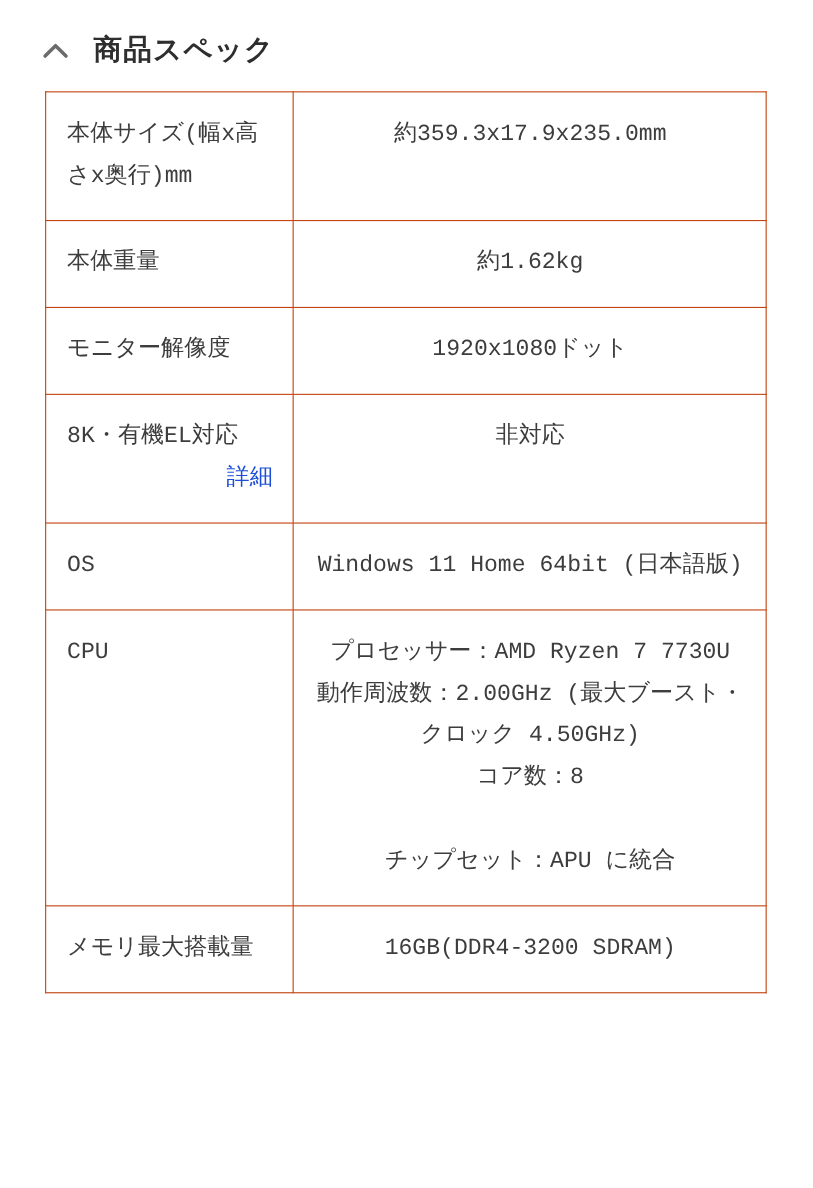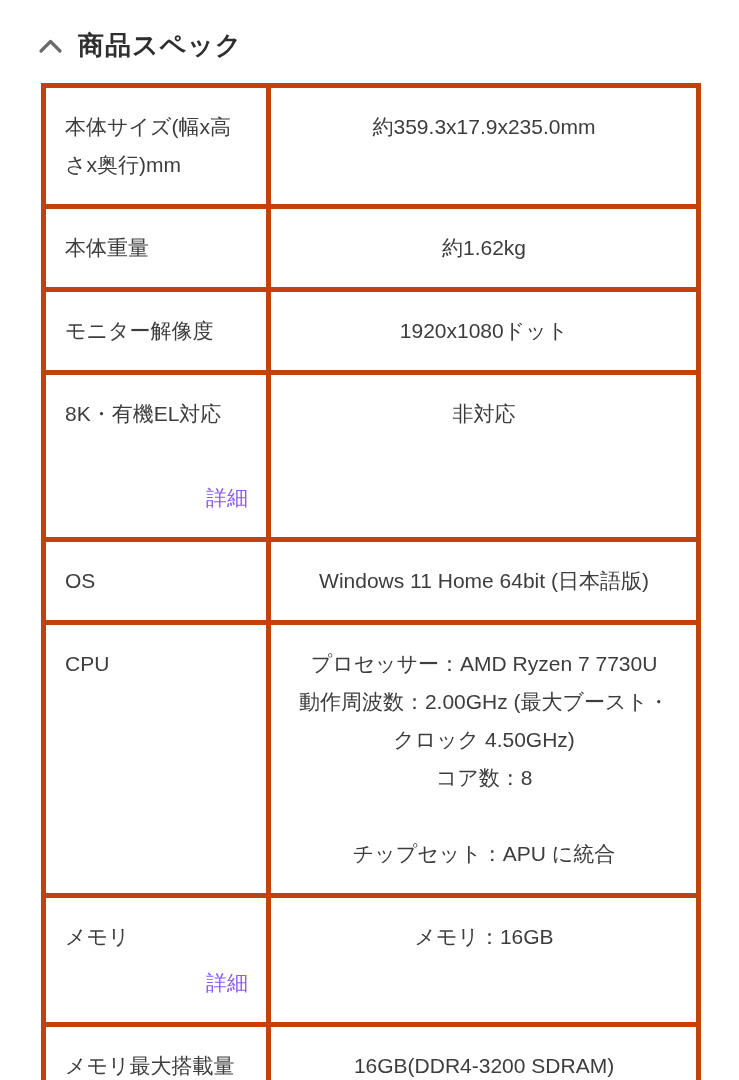--- a/index.html
+++ b/index.html
@@ -5,60 +5,60 @@
   * { margin: 0; padding: 0; box-sizing: border-box; }
   html, body {
     width: 739px; height: 1080px; overflow: hidden;
     background: #ffffff;
     font-family: "Liberation Sans", "DejaVu Sans", sans-serif;
     color: #3d3d3d;
   }
   .page { width: 739px; height: 1080px; overflow: hidden; }
 
   .section-header {
-    display: flex; align-items: center; gap: 15px;
+    display: flex; align-items: center; gap: 22px;
     padding: 28px 0 0 38px;
     cursor: pointer;
   }
   .chev { display: inline-flex; align-items: center; }
   .section-title {
     font-size: 26px; font-weight: 700; color: #2e2e2e;
     letter-spacing: 1px;
   }
 
   table.spec-table {
     border-collapse: collapse;
     table-layout: fixed;
     width: 655px;
     margin: 20px 0 0 41px;
   }
   td {
-    border: 5px solid #c2410c;
+    border: 1px solid #c2410c;
     vertical-align: top;
     font-size: 21px;
     line-height: 38px;
+    font-family: Liberation Mono, monospace;
   }
   td.label-cell {
     width: 225px;
     padding: 20px 18px 20px 19px;
     word-break: break-all;
   }
   td.value-cell {
     width: 430px;
     padding: 20px 20px 20px 21px;
     white-space: pre-line;
     word-break: break-all;
     text-align: center;
   }
   a.detail-link {
     float: right;
-    color: #8b5cf6;
+    color: #1d4ed8;
     text-decoration: none;
     cursor: pointer;
-    margin-top: 46px;
   }
 </style>
 </head>
 <body>
 
 <div class="page">
 
   <div class="section-header">
     <span class="chev">
       <svg width="25" height="16" viewBox="0 0 25 16">
@@ -92,23 +92,19 @@
       </tr>
       <tr>
         <td class="label-cell"><span>CPU</span></td>
         <td class="value-cell">プロセッサー：AMD Ryzen 7 7730U
 動作周波数：2.00GHz (最大ブースト・クロック 4.50GHz)
 コア数：8
 
 チップセット：APU に統合</td>
       </tr>
       <tr>
-        <td class="label-cell"><span>メモリ</span><a class="detail-link">詳細</a></td>
-        <td class="value-cell">メモリ：16GB</td>
-      </tr>
-      <tr>
         <td class="label-cell"><span>メモリ最大搭載量</span></td>
         <td class="value-cell">16GB(DDR4-3200 SDRAM)</td>
       </tr>
     </tbody>
   </table>
 
 </div>
 
 </body></html>

